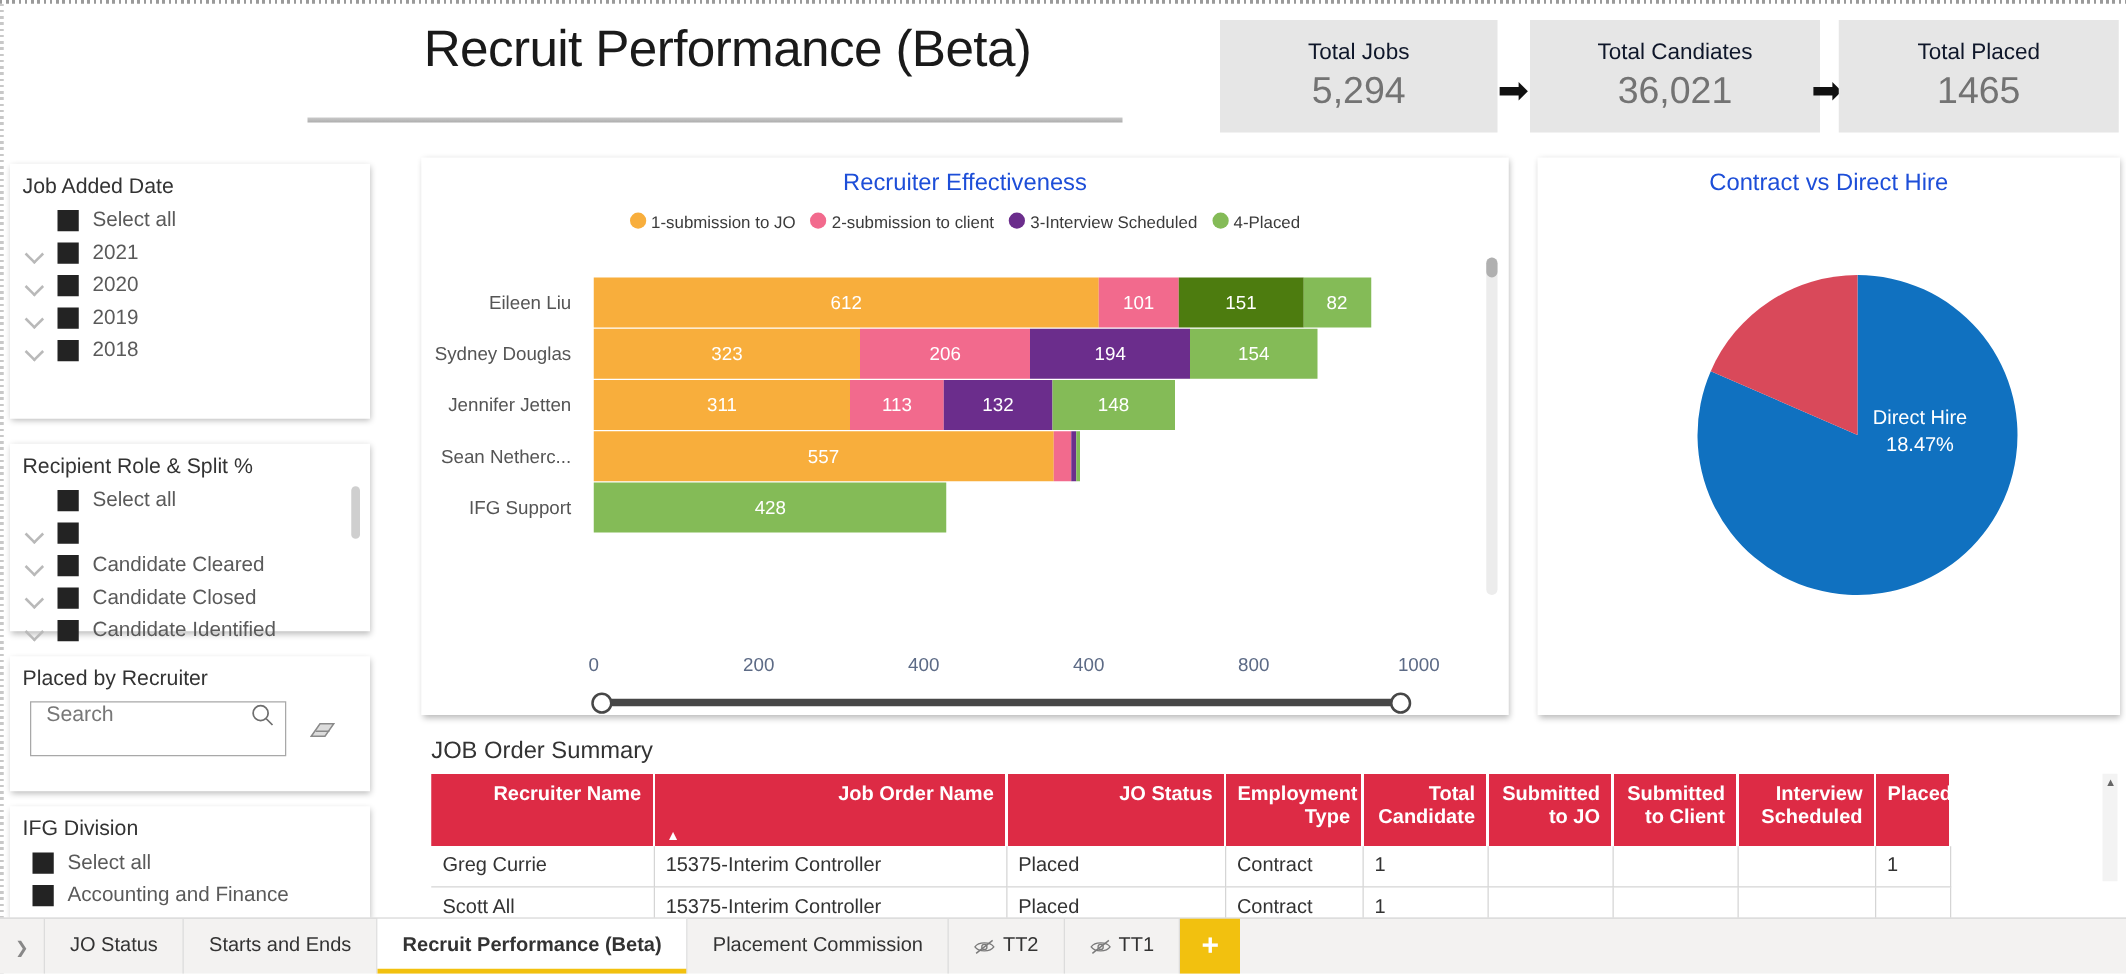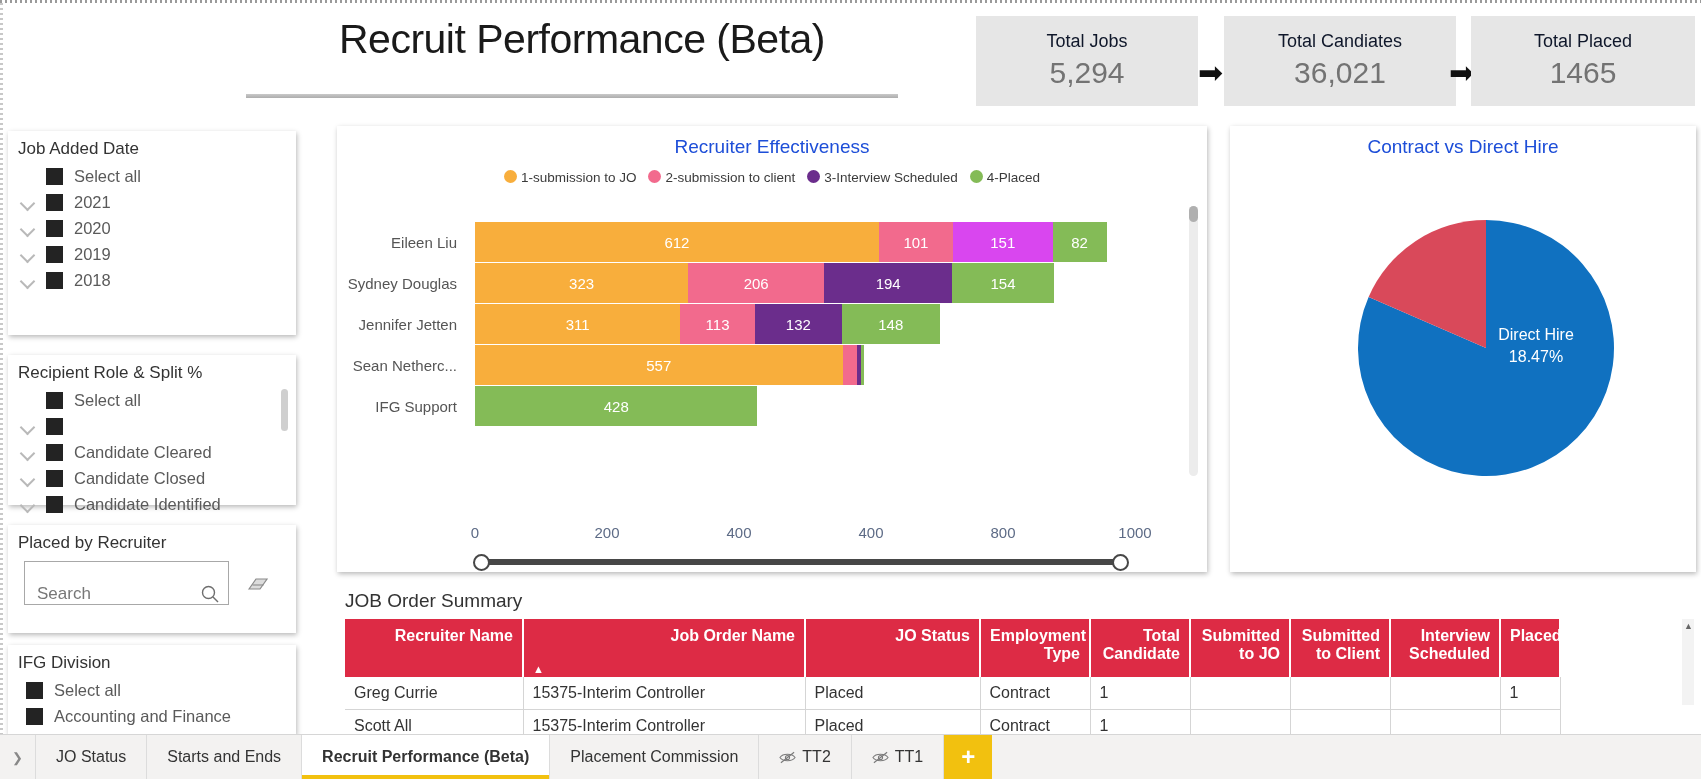--- a/index.html
+++ b/index.html
@@ -86,21 +86,21 @@
     font-size: 16.5px; color: #5a5a5a; margin-left: 11px; white-space: nowrap;
   }
   .v-scroll {
     position: absolute; width: 7px; border-radius: 4px; background: #cfcfcf;
   }
 
   
   .search-box {
     position: absolute; left: 16px; top: 36px; width: 205px; height: 44px;
     border: 1px solid #a8a8a8; background: #fff;
-    display: flex; align-items: flex-end; padding: 0 8px 0 12px;
+    display: flex; align-items: flex-start; padding: 0 8px 0 12px;
   }
   .search-box .ph { font-size: 17px; color: #777; flex: 1; }
   .search-icon { width: 20px; height: 20px; }
   .eraser { position: absolute; left: 238px; top: 50px; width: 24px; height: 18px; }
 
   
   .chart-title {
     position: absolute; left: 0; top: 10px; width: 100%;
     text-align: center; font-size: 19px; color: #1d4ed8;
   }
@@ -351,22 +351,22 @@
         <div class="legend-item">
           <span class="legend-dot" style="background: rgb(132, 187, 87);"></span>
           <span class="legend-text">4-Placed</span>
         </div>
       </div>
     <div class="plot" id="bar-plot">
         <div class="bar-row" style="top: 0px; width: 100%;">
           <div class="bar-cat" style="left: 0px; right: auto;">Eileen Liu</div>
           <div class="bar-track">
             <div class="seg" style="width: 403.92px; background: rgb(248, 174, 60);">612</div>
-            <div class="seg" style="width: 74px; background: rgb(242, 106, 141);">101</div>
-            <div class="seg" style="width: 99.66px; background: #d946ef;">151</div>
+            <div class="seg" style="width: 64px; background: rgb(242, 106, 141);">101</div>
+            <div class="seg" style="width: 99.66px; background: #4d7c0f;">151</div>
             <div class="seg" style="width: 54.12px; background: rgb(132, 187, 87);">82</div>
           </div>
         </div>
         <div class="bar-row" style="top: 41px; width: 100%;">
           <div class="bar-cat" style="left: 0px; right: auto;">Sydney Douglas</div>
           <div class="bar-track">
             <div class="seg" style="width: 213.18px; background: rgb(248, 174, 60);">323</div>
             <div class="seg" style="width: 135.96px; background: rgb(242, 106, 141);">206</div>
             <div class="seg" style="width: 128.04px; background: rgb(107, 45, 140);">194</div>
             <div class="seg" style="width: 101.64px; background: rgb(132, 187, 87);">154</div>

